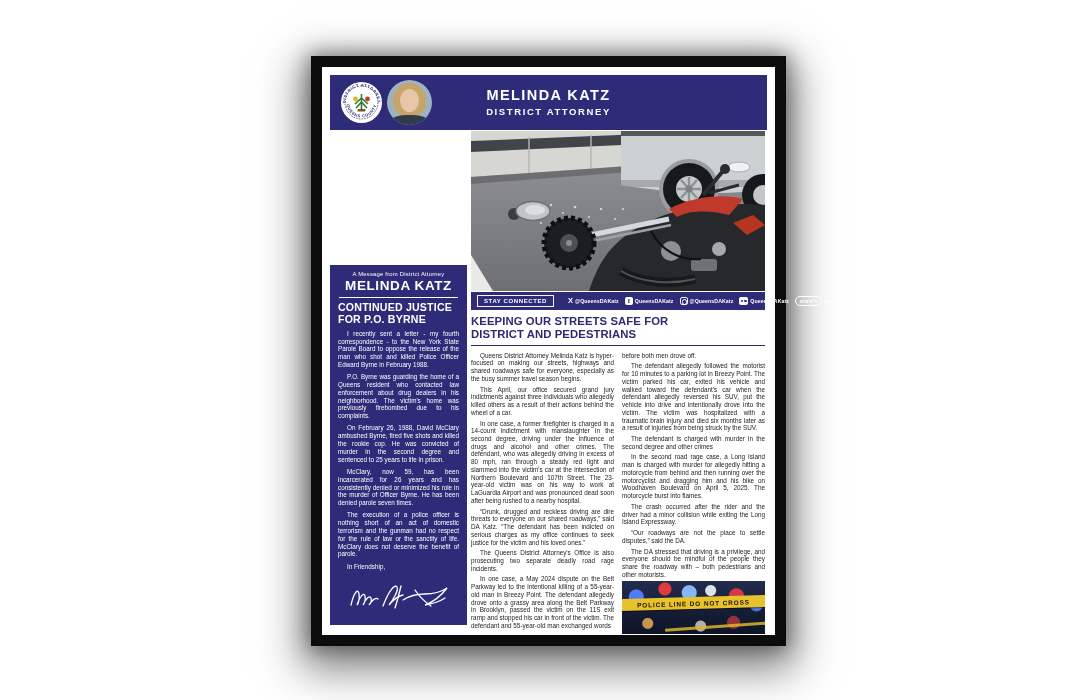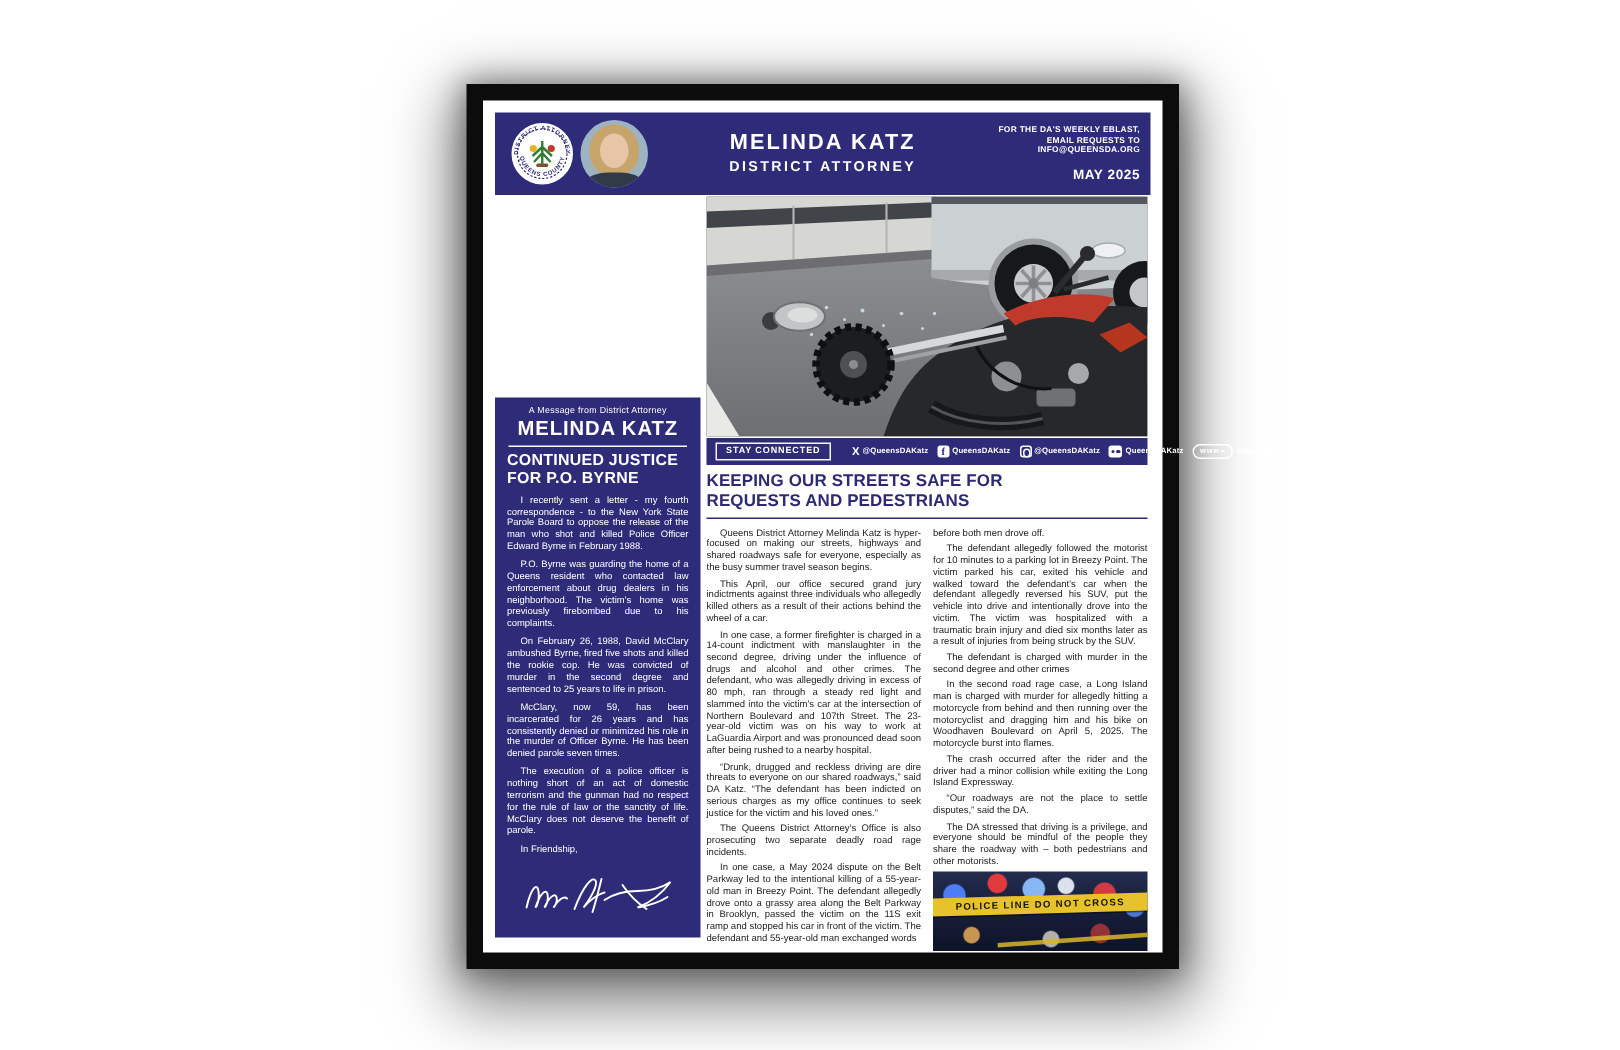--- a/index.html
+++ b/index.html
@@ -111,28 +111,20 @@
           <div class="portrait">
             <div class="hair"></div>
               <div class="face"></div>
               <div class="body"></div>
           </div>
         </div>
         <div class="hdr-center">
           <div class="hdr-name">MELINDA KATZ</div>
           <div class="hdr-title">DISTRICT ATTORNEY</div>
         </div>
-        <div class="hdr-right">
-          <div class="eblast">
-            <div>FOR THE DA'S WEEKLY EBLAST,</div>
-            <div>EMAIL REQUESTS TO</div>
-            <div>INFO@QUEENSDA.ORG</div>
-          </div>
-          <div class="issue">MAY 2025</div>
-        </div>
       </div>
 
       <div class="photo">
         <svg width="294" height="160" viewBox="0 0 294 160">
           <defs>
             <linearGradient id="road" x1="0" y1="0" x2="0" y2="1">
               <stop offset="0" stop-color="#96979a"></stop>
                 <stop offset="1" stop-color="#6e6f72"></stop>
             </linearGradient>
           </defs>
@@ -224,21 +216,21 @@
             <span>www</span>
             <span class="cursor"></span>
           </span>
           <span class="handle">queensda.org</span>
         </span>
       </div>
 
       <div class="article">
         <div class="a-title">
           <div>KEEPING OUR STREETS SAFE FOR</div>
-          <div>REQUESTS AND PEDESTRIANS</div>
+          <div>DISTRICT AND PEDESTRIANS</div>
         </div>
         <hr class="a-rule">
         <div class="cols">
           <div class="col col1">
               <p>Queens District Attorney Melinda Katz is hyper-focused on making our streets, highways and shared roadways safe for everyone, especially as the busy summer travel season begins.</p>
               <p>This April, our office secured grand jury indictments against three individuals who allegedly killed others as a result of their actions behind the wheel of a car.</p>
               <p>In one case, a former firefighter is charged in a 14-count indictment with manslaughter in the second degree, driving under the influence of drugs and alcohol and other crimes. The defendant, who was allegedly driving in excess of 80 mph, ran through a steady red light and slammed into the victim's car at the intersection of Northern Boulevard and 107th Street. The 23-year-old victim was on his way to work at LaGuardia Airport and was pronounced dead soon after being rushed to a nearby hospital.</p>
               <p>“Drunk, drugged and reckless driving are dire threats to everyone on our shared roadways,” said DA Katz. “The defendant has been indicted on serious charges as my office continues to seek justice for the victim and his loved ones.”</p>
               <p>The Queens District Attorney's Office is also prosecuting two separate deadly road rage incidents.</p>
               <p>In one case, a May 2024 dispute on the Belt Parkway led to the intentional killing of a 55-year-old man in Breezy Point. The defendant allegedly drove onto a grassy area along the Belt Parkway in Brooklyn, passed the victim on the 11S exit ramp and stopped his car in front of the victim. The defendant and 55-year-old man exchanged words</p>

